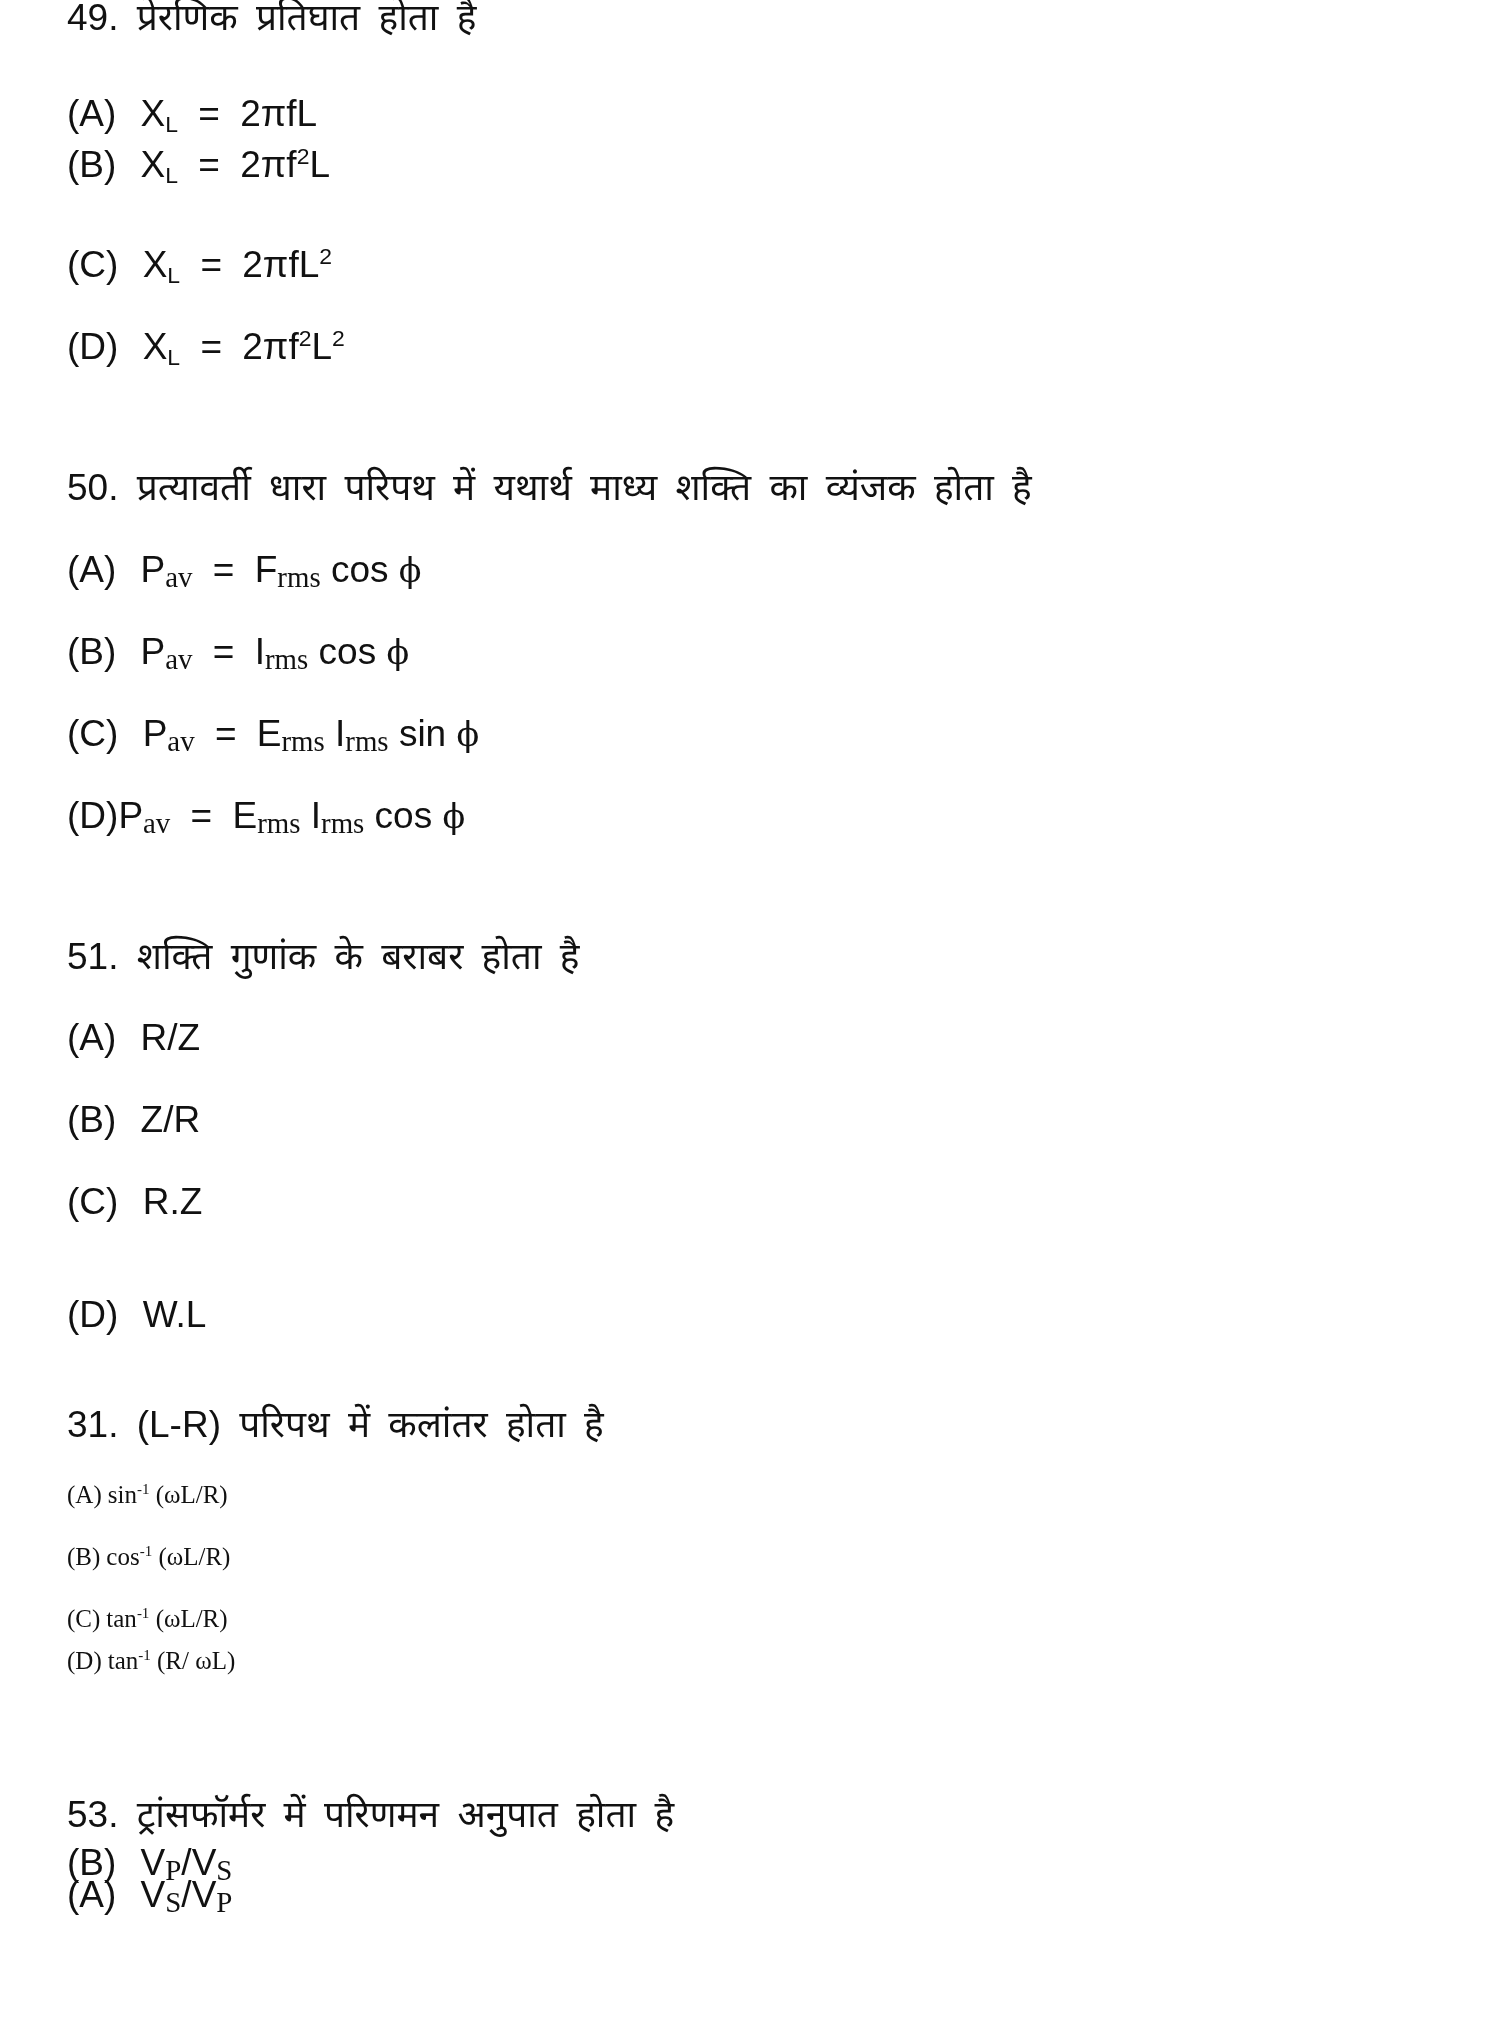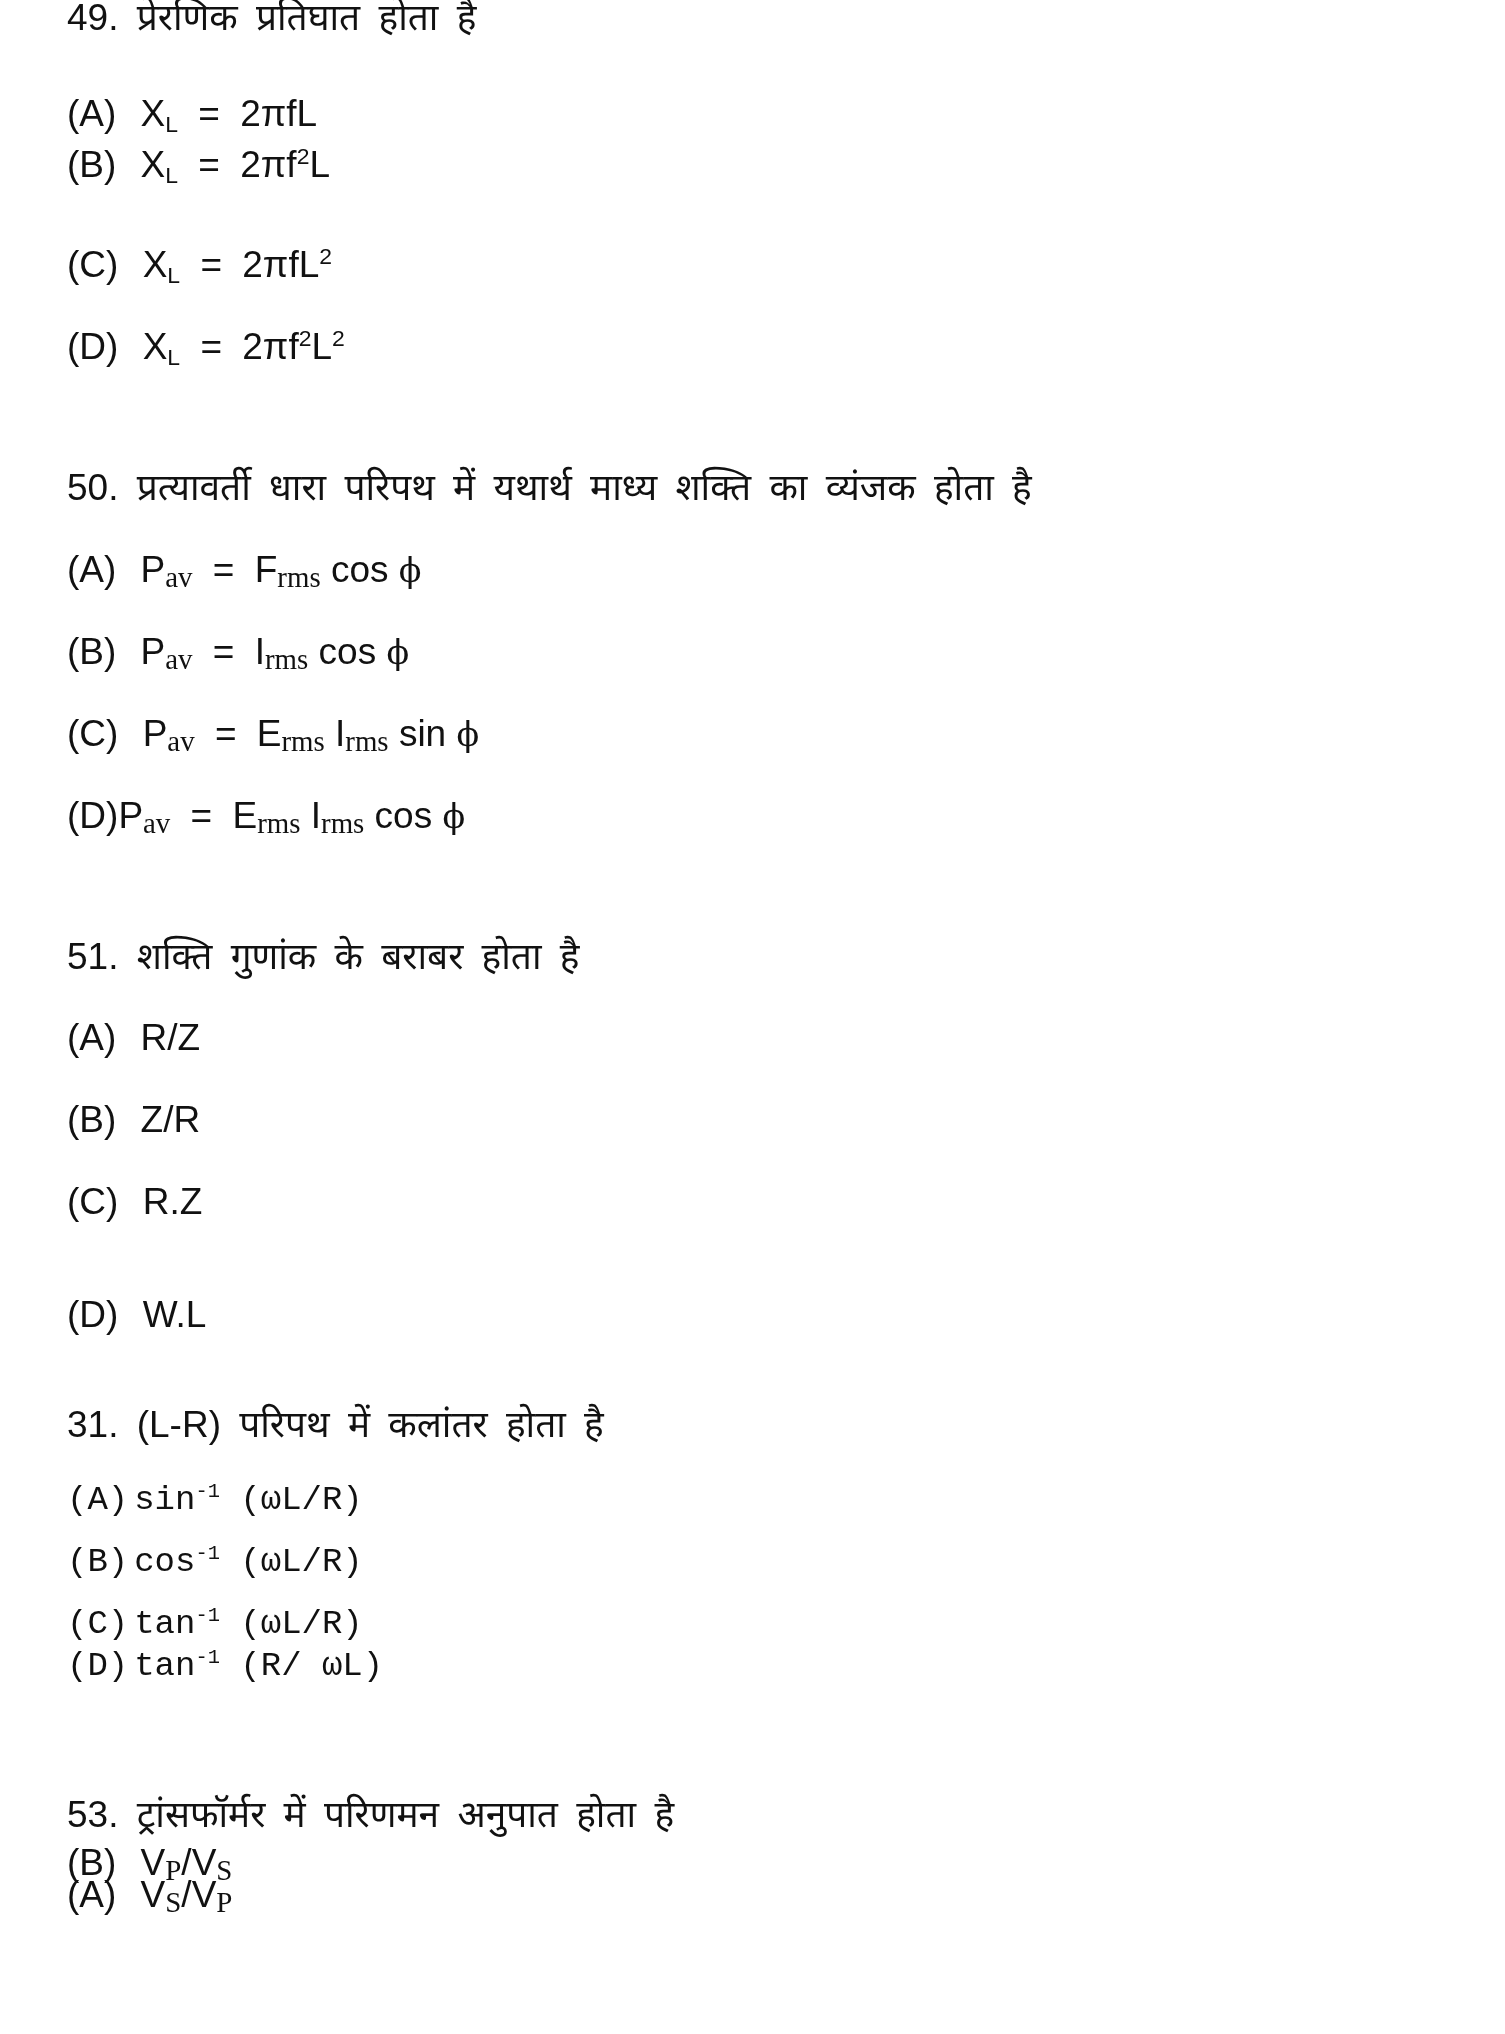--- a/index.html
+++ b/index.html
@@ -19,22 +19,22 @@
       left: 57px;
       white-space: nowrap;
       line-height: 1;
       margin-left: 10px;
     }
     .sans {
       font-family: "Liberation Sans", "DejaVu Sans", sans-serif;
       font-size: 37px;
     }
     .serif {
-      font-family: Liberation Mono, monospace;
-      font-size: 34px;
+      font-family: Liberation Serif, serif;
+      font-size: 25px;
     }
     .qtitle { word-spacing: 8px; }
     .opt-label { display: inline-block; margin-right: 14px; }
     .opt-label.tight { margin-right: 0; }
     .serif .opt-label { margin-right: 6px; }
     .f-sp { display: inline-block; margin: 0 10px; }
     .sub-s { font-size: 0.62em; vertical-align: -0.28em; }
     .sup-s { font-size: 0.62em; vertical-align: 0.55em; }
     .serif .sup-s { font-size: 0.6em; vertical-align: 0.6em; }
     .big-sub { font-size: 0.78em; vertical-align: -0.18em; font-family: Liberation Serif, serif; }

